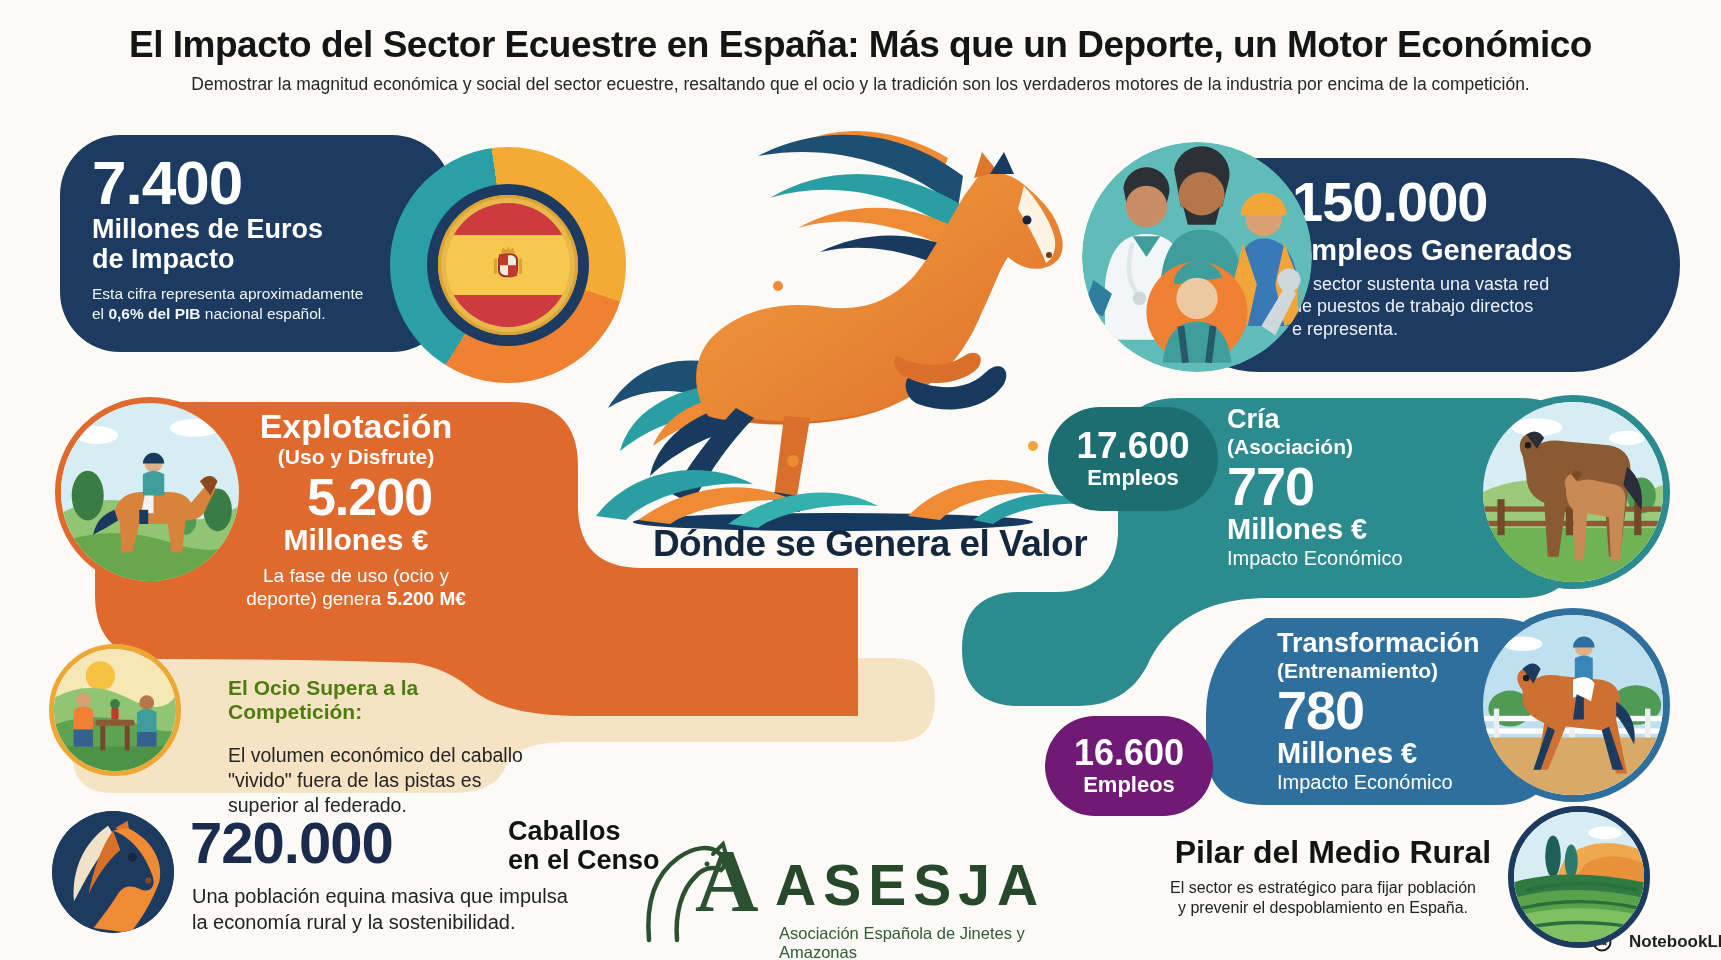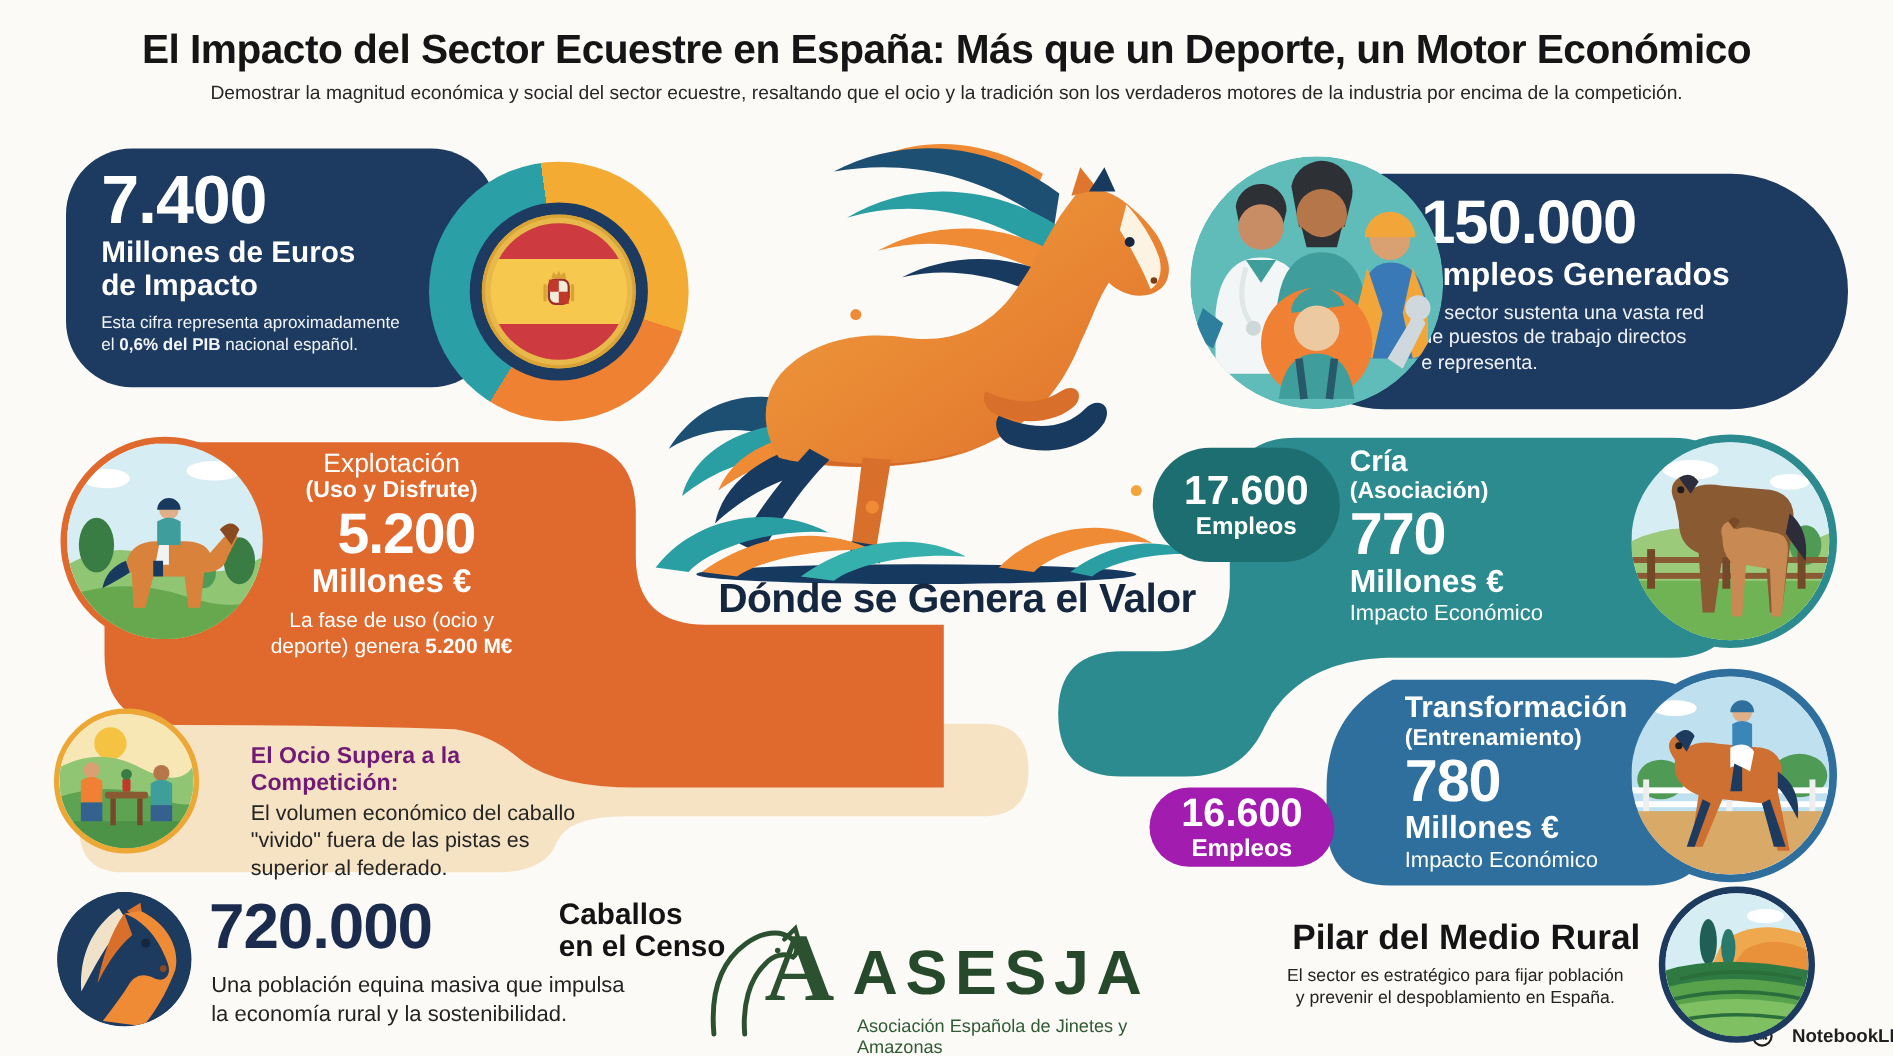--- a/index.html
+++ b/index.html
@@ -40,29 +40,29 @@
 
   
   .horse-art{left:578px;top:116px;width:524px;height:424px;}
   .value-heading{left:600px;top:523px;width:540px;text-align:center;font-size:37px;
                  font-weight:800;color:#14273f;letter-spacing:-.5px;}
 
   
   .photo-circle{border-radius:50%;overflow:hidden;box-sizing:border-box;}
   .rider1-circle{left:55px;top:397px;width:190px;height:190px;border:6px solid #e06a2e;}
   .explo-text{left:238px;top:409px;width:236px;text-align:center;color:#fff;}
-  .explo-title{font-size:24px;font-weight:400;line-height:1.05;}
+  .explo-title{font-size:34px;font-weight:700;line-height:1.05;}
   .explo-sub{font-size:21px;font-weight:700;}
   .explo-value{font-size:52px;font-weight:800;line-height:1.08;letter-spacing:-1px;padding-left:27px;}
   .explo-unit{font-size:30px;font-weight:800;line-height:1.0;}
   .explo-note{margin-top:9px;font-size:19px;line-height:1.22;}
 
   .table-circle{left:49px;top:644px;width:132px;height:132px;border:5px solid #eda735;}
   .ocio-text{left:228px;top:676px;width:310px;color:#242424;}
-  .ocio-title{font-size:21px;font-weight:800;color:#701a75;margin-bottom:3px;}
+  .ocio-title{font-size:21px;font-weight:800;color:#4d7c0f;margin-bottom:19px;}
   .ocio-line{font-size:19.5px;line-height:1.27;}
 
   
   .horsehead-circle{left:52px;top:811px;width:122px;height:122px;border-radius:50%;
                     overflow:hidden;background:#1d3a5f;}
   .censo-value{left:190px;top:809px;font-size:58px;font-weight:800;color:#1a2b4d;letter-spacing:-1px;}
   .censo-label{left:508px;top:817px;font-size:27px;font-weight:800;color:#131313;line-height:1.08;}
   .censo-desc{left:192px;top:883px;font-size:20px;color:#222;line-height:1.3;}
 
   
@@ -73,21 +73,21 @@
   .cria-pill{left:1048px;top:407px;width:170px;height:104px;background:#1d6e70;}
   .cria-text{left:1227px;top:405px;color:#fff;}
   .sec-title{font-size:27px;font-weight:800;line-height:1.1;}
   .sec-sub{font-size:21px;font-weight:700;line-height:1.15;}
   .sec-value{font-size:54px;font-weight:800;line-height:1.02;letter-spacing:-1px;}
   .sec-unit{font-size:29px;font-weight:800;line-height:1.1;}
   .sec-impact{font-size:20px;line-height:1.25;}
   .mare-circle{left:1476px;top:395px;width:194px;height:194px;border:7px solid #2b8b8f;}
 
   
-  .trans-pill{left:1045px;top:716px;width:168px;height:72px;background:#a21caf;}
+  .trans-pill{left:1045px;top:716px;width:168px;height:100px;background:#701a75;}
   .trans-pill .pill-value{font-size:36px;}
   .trans-text{left:1277px;top:629px;color:#fff;}
   .rider2-circle{left:1476px;top:608px;width:194px;height:194px;border:7px solid #2f6f9d;}
 
   
   .rural-title{left:1143px;top:834px;width:380px;text-align:center;font-size:32px;
                font-weight:800;color:#141414;}
   .rural-desc{left:1113px;top:878px;width:420px;text-align:center;font-size:16px;
               color:#222;line-height:1.28;}
   .rural-circle{left:1508px;top:806px;width:142px;height:142px;border:6px solid #1d3a5f;}

